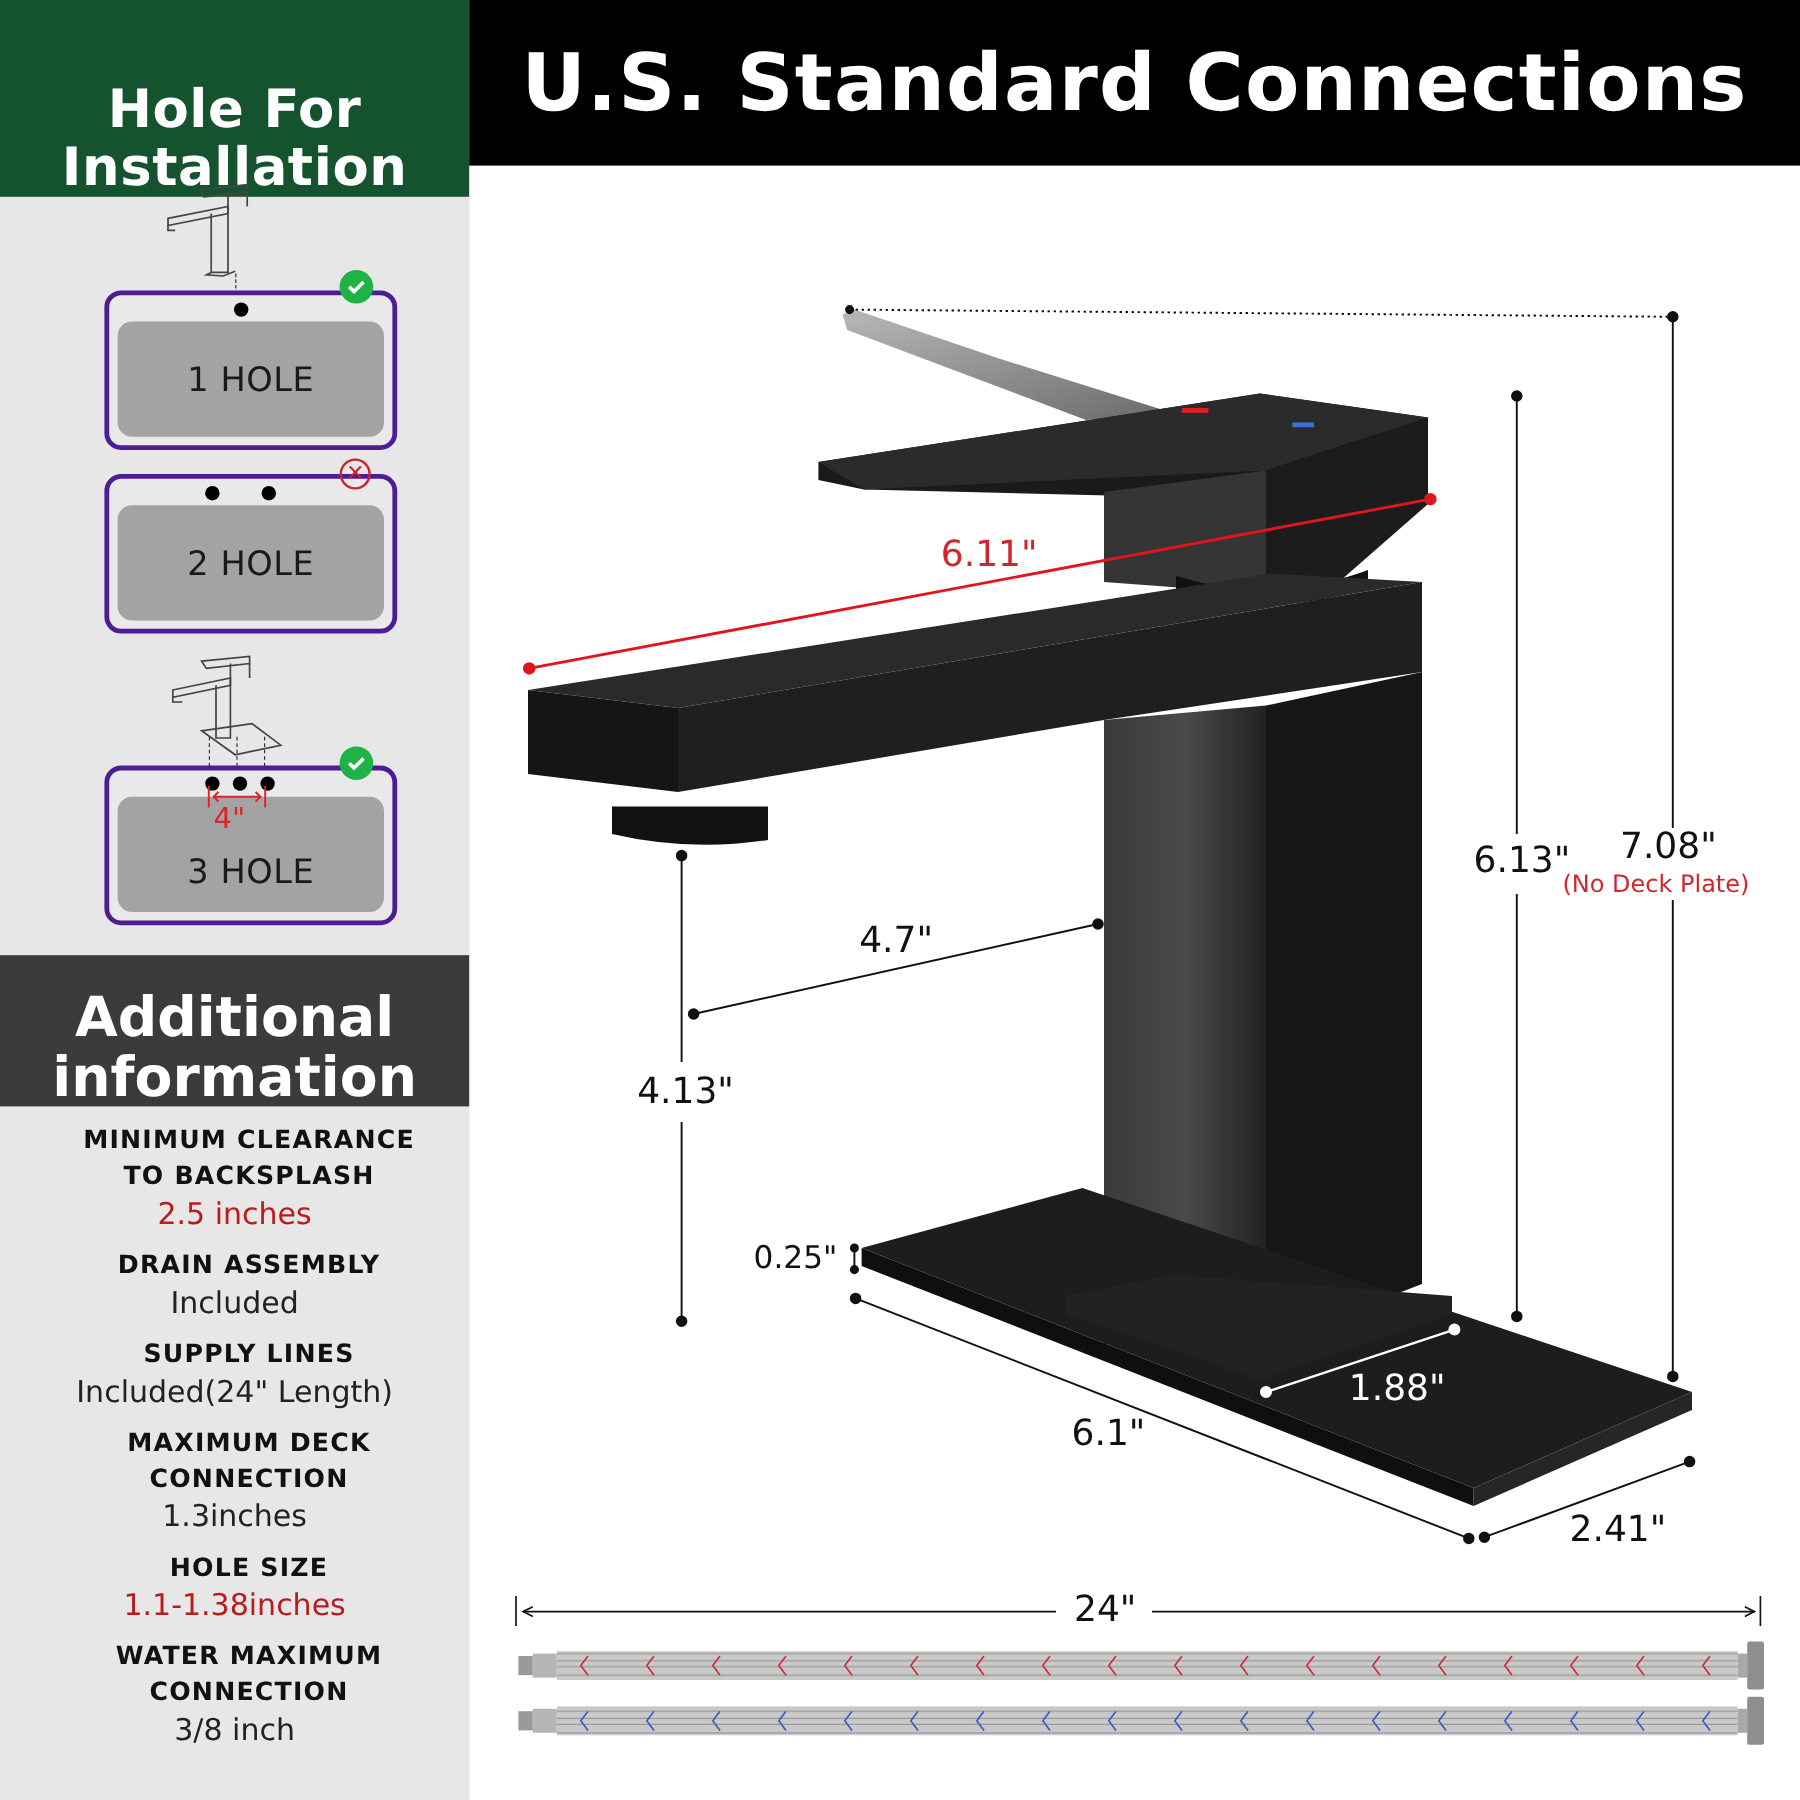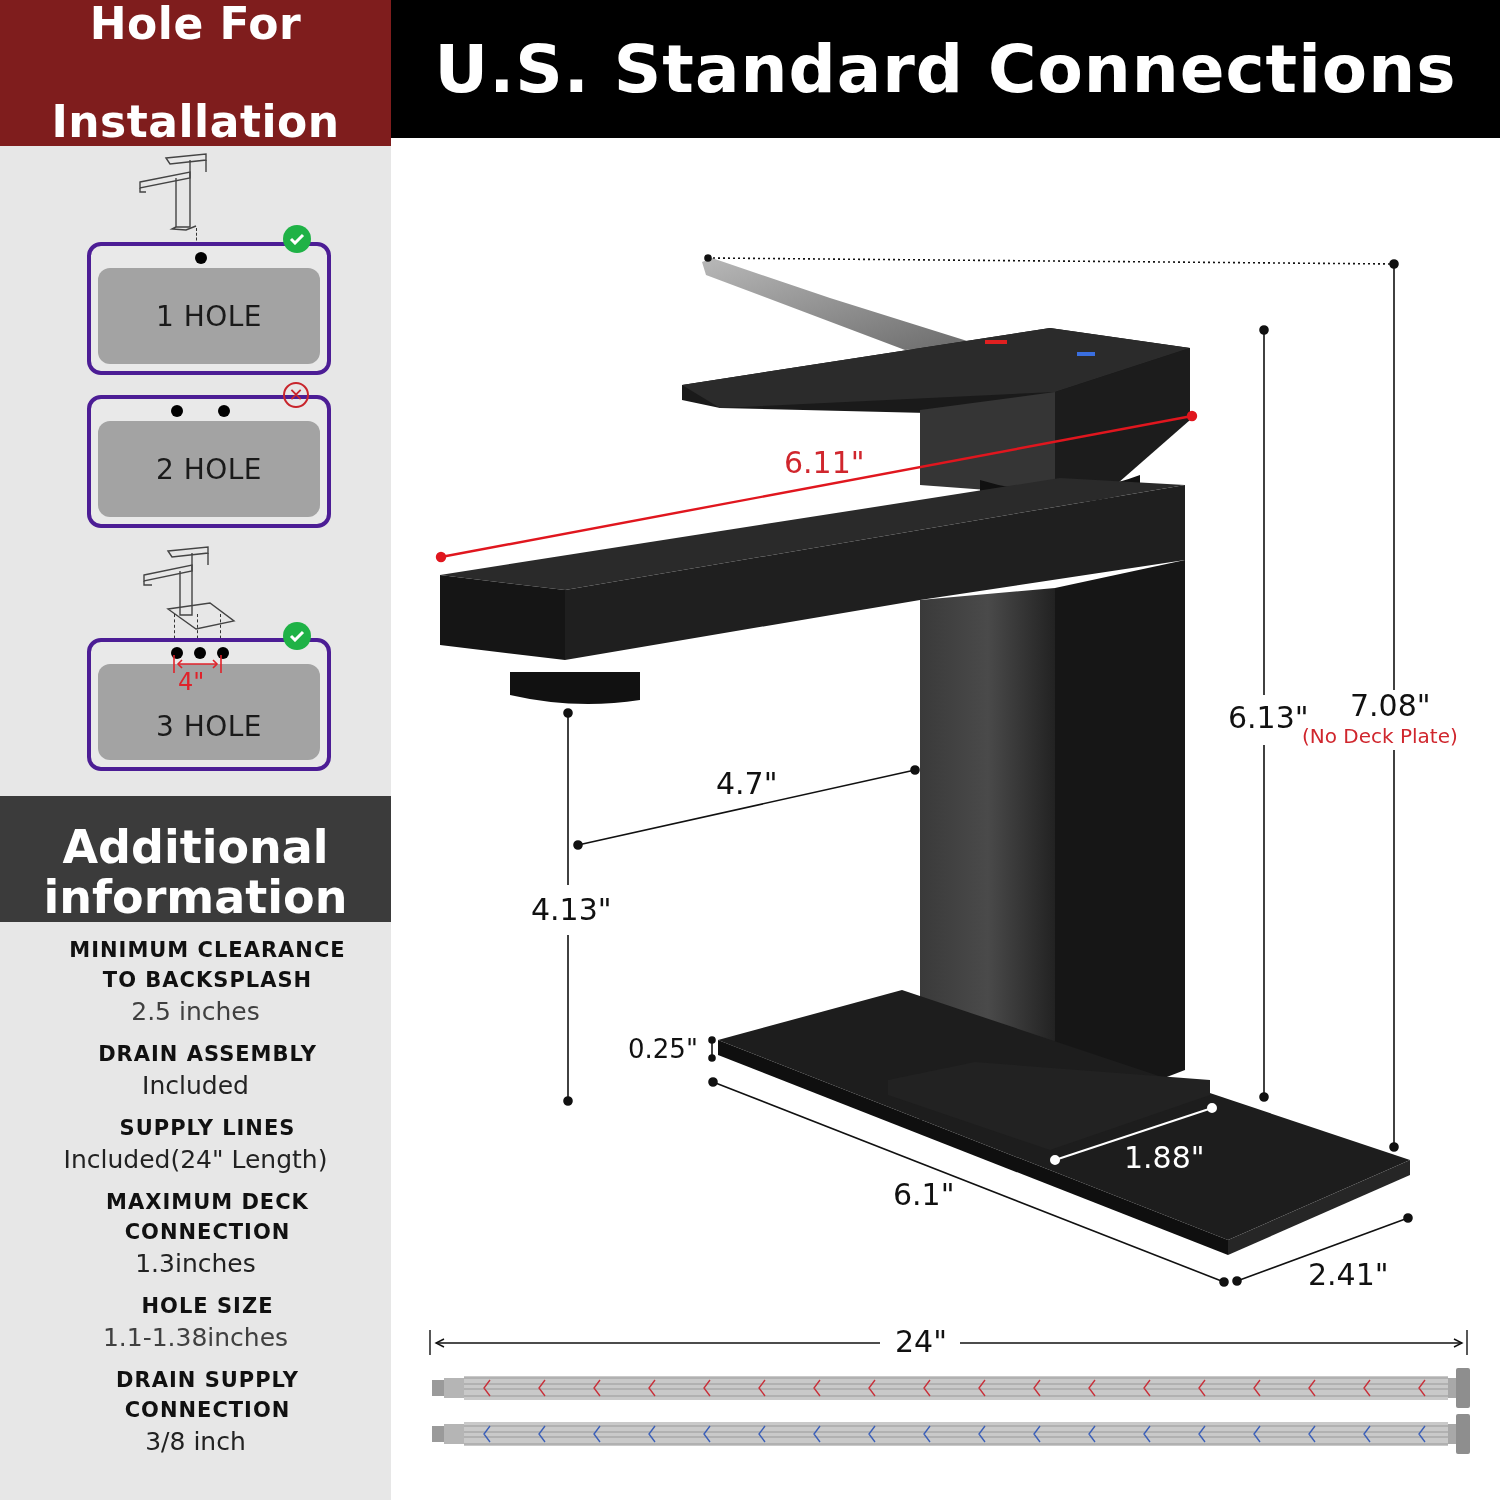--- a/index.html
+++ b/index.html
@@ -1,41 +1,41 @@
 <!DOCTYPE html>
 <html><head>
 <meta charset="utf-8">
 <style>
   * { box-sizing: border-box; margin: 0; padding: 0; }
   html, body { width: 1500px; height: 1500px; background: #ffffff; overflow: hidden; }
   body { position: relative; font-family: "DejaVu Sans", sans-serif; }
 
   
   .left-col { position: absolute; left: 0; top: 0; width: 391px; height: 1500px; background: #e7e7e7; }
-  .left-header { position: absolute; left: 0; top: 0; width: 391px; height: 146px; background: #7f1d1d;
-    color: #fff; text-align: center; display: flex; flex-direction: column; justify-content: space-between; }
+  .left-header { position: absolute; left: 0; top: 0; width: 391px; height: 164px; background: #14532d;
+    color: #fff; text-align: center; display: flex; flex-direction: column; justify-content: flex-end; }
   .left-header span { display: block; font-size: 44px; font-weight: 600; line-height: 48px; letter-spacing: 0.5px; }
 
   .hole-card { position: absolute; left: 87px; width: 244px; border: 4px solid #4c1d95; border-radius: 14px; background: #e9e9e9; }
   .hole-card .basin { position: absolute; left: 7px; right: 7px; bottom: 7px; top: 22px; background: #a3a3a3; border-radius: 12px;
     display: flex; align-items: center; justify-content: center; }
   .hole-card .basin span { font-size: 28px; color: #1a1a1a; letter-spacing: 0.5px; }
   .dot { position: absolute; width: 12px; height: 12px; border-radius: 50%; background: #000; }
   .badge-ok { position: absolute; width: 28px; height: 28px; border-radius: 50%; background: #1fb246; display:flex; align-items:center; justify-content:center; }
   .badge-no { position: absolute; width: 26px; height: 26px; border-radius: 50%; border: 2px solid #c8252c; display:flex; align-items:center; justify-content:center; color: #c8252c; font-size: 18px; line-height: 1; }
 
   .add-header { position: absolute; left: 0; top: 796px; width: 391px; height: 126px; background: #3b3b3b; color: #fff;
     text-align: center; display: flex; flex-direction: column; justify-content: flex-end; }
   .add-header span { display: block; font-size: 46px; font-weight: 600; line-height: 50px; }
 
   .info-list { position: absolute; left: 0; top: 935px; width: 391px; text-align: center; }
   .info-item { margin-bottom: 10px; }
   .info-label { font-size: 21px; font-weight: 700; color: #111; letter-spacing: 1px; line-height: 30px; padding-left: 24px; }
   .info-value { font-size: 25px; color: #222; line-height: 34px; }
-  .info-value.red { color: #404040; }
+  .info-value.red { color: #b91c1c; }
 
   
   .main-header { position: absolute; left: 391px; top: 0; width: 1109px; height: 138px; background: #000; color: #fff;
     display: flex; align-items: center; justify-content: center; }
   .main-header span { font-size: 66px; font-weight: 700; letter-spacing: 1px; }
 
   .diagram { position: absolute; left: 0; top: 0; width: 1500px; height: 1500px; pointer-events: none; }
   .dim { position: absolute; font-size: 30px; color: #111; white-space: nowrap; }
   .dim.red { color: #d0262d; }
   .dim-note { position: absolute; font-size: 20px; color: #d0262d; white-space: nowrap; }
@@ -140,21 +140,21 @@
     <div class="info-item">
       <div class="info-label">MAXIMUM DECK</div>
       <div class="info-label">CONNECTION</div>
       <div class="info-value">1.3inches</div>
     </div>
     <div class="info-item">
       <div class="info-label">HOLE SIZE</div>
       <div class="info-value red">1.1-1.38inches</div>
     </div>
     <div class="info-item">
-      <div class="info-label">DRAIN SUPPLY</div>
+      <div class="info-label">WATER MAXIMUM</div>
       <div class="info-label">CONNECTION</div>
       <div class="info-value">3/8 inch</div>
     </div>
   </div>
 </div>
 
 <div class="main-header">
   <span>U.S. Standard Connections</span>
 </div>
 

